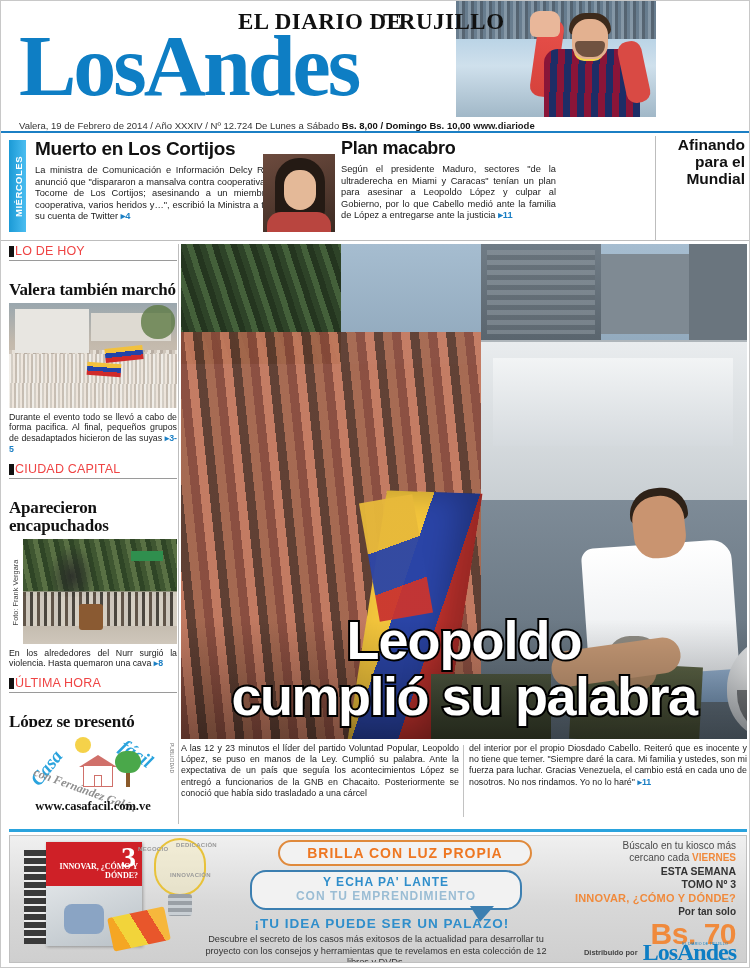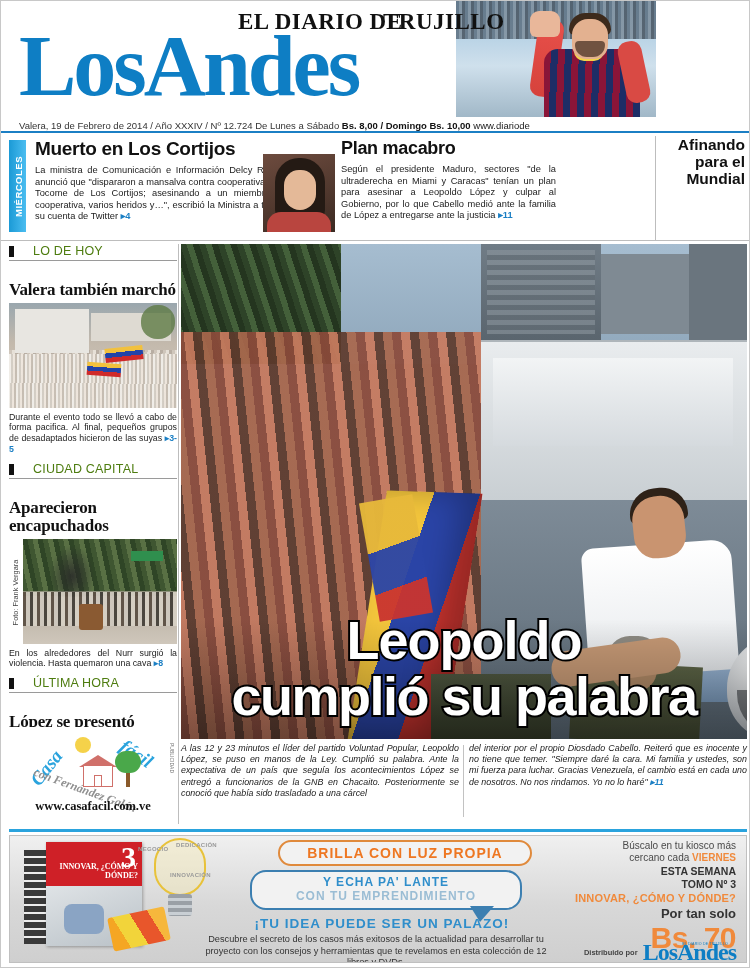--- a/index.html
+++ b/index.html
@@ -81,21 +81,21 @@
   .messi-photo .arm2 {
     position:absolute; left:166px; top:40px; width:24px; height:62px;
     background:#d94a44; transform: rotate(-12deg); border-radius:10px;
   }
 
   .dateline {
     position: absolute; left: 18px; top: 119px;
     font-size: 9.5px; color: #333; white-space: nowrap; z-index: 6;
   }
   .dateline b { color:#111; }
-  .dateline .url { color:#1a1a1a; font-weight:normal; }
+  .dateline .url { color:#1a1a1a; font-weight:bold; }
 
   .rule-blue { position:absolute; left:0; width:750px; height:2px; background:#1b7fc4; }
 
   
   .teaser-strip { position: absolute; left:0; top:133px; width:750px; height:107px; }
   .vtab {
     position:absolute; left:8px; top:6px; width:17px; height:92px;
     background: linear-gradient(90deg,#1b9ad6,#4bbdf0);
     color:#fff; font-size:9.5px; font-weight:bold; letter-spacing:.5px;
   }
@@ -123,21 +123,21 @@
   .pg { color:#1b7fc4; font-weight:bold; }
   .pg::before { content:"\25B8 "; color:#1b7fc4; }
 
   .vline { position:absolute; width:1px; background:#bdbdbd; }
   .hline { position:absolute; height:1px; background:#bdbdbd; }
 
   
   .leftcol { position:absolute; left:8px; top:243px; width:168px; }
   .sec-label {
     font-family:"Liberation Sans", sans-serif;
-    font-size:12.5px; color:#4d7c0f; letter-spacing:.2px; padding-left:24px;
+    font-size:12.5px; color:#ef4444; letter-spacing:.2px; padding-left:6px;
     position:relative; margin-bottom:2px;
   }
   .sec-label::before {
     content:""; position:absolute; left:0; top:2px; width:5px; height:11px; background:#111;
   }
   .sec-rule { height:1px; background:#9a9a9a; margin:2px 0 3px 0; }
   .left-head {
     font-family:"Liberation Serif", serif; font-weight:bold;
     font-size:17px; color:#111; line-height:18.5px; letter-spacing:-.2px;margin-top:20px;
   }
@@ -311,21 +311,21 @@
     -webkit-text-stroke: 4px #000;
     paint-order: stroke fill;
     text-shadow: 0 0 1px #000;
   }
   .headline .l2 { display:block; letter-spacing:-1.5px; }
 
   .story-cols {
     position:absolute; left:180px; top:742px; width:566px; height:78px;
     display:flex; gap:10px;
   }
-  .story-col { width:278px; font-size:8.9px; line-height:11.2px; color:#1a1a1a; text-align:justify;font-style:italic; }
+  .story-col { width:278px; font-size:8.9px; line-height:11.2px; color:#1a1a1a; text-align:justify; }
   .story-sep { position:absolute; left:462px; top:744px; width:1px; height:72px; background:#c2c2c2; }
 
   
   .bottom-rule { position:absolute; left:8px; top:828px; width:738px; height:3px; background:#2aa3dd; }
   .bottom-ad {
     position:absolute; left:8px; top:834px; width:738px; height:128px;
     background:linear-gradient(180deg,#f0f0f0 0%,#d8d8d8 55%,#cfcfcf 100%);
     border:1px solid #c0c0c0; overflow:hidden;
   }
   .books { position:absolute; left:14px; top:4px; width:120px; height:112px; }
@@ -394,21 +394,21 @@
   }
   .ad-body {
     position:absolute; left:190px; top:98px; width:352px; text-align:center;
     font-size:9.2px; line-height:11.6px; color:#333;
   }
   .ad-right { position:absolute; left:546px; top:4px; width:186px; text-align:right; padding-right:6px; }
   .ad-right .l1 { font-size:10px; color:#4a4a4a; line-height:12px; }
   .ad-right .viernes { color:#f08a3c; font-weight:bold; }
   .ad-right .l2 { font-size:10.5px; font-weight:bold; color:#333; line-height:12.5px; margin-top:1px; }
   .ad-right .l3 { font-size:11px; font-weight:bold; color:#f08a3c; letter-spacing:.2px; margin-top:2px; }
-  .ad-right .l4 { font-size:13px; font-weight:bold; color:#333; margin-top:2px; }
+  .ad-right .l4 { font-size:10px; font-weight:bold; color:#333; margin-top:2px; }
   .ad-right .price {
     font-family:"Liberation Sans", sans-serif; font-weight:bold; font-size:30px;
     color:#f08a3c; letter-spacing:-.5px; margin-top:1px; line-height:32px;
   }
   .ad-distrib {
     position:absolute; left:546px; top:104px; width:186px;
     display:flex; align-items:center; justify-content:flex-end; gap:5px; padding-right:6px;
   }
   .ad-distrib .lbl { font-size:7.5px; font-weight:bold; color:#444; }
   .ad-distrib .logo {

